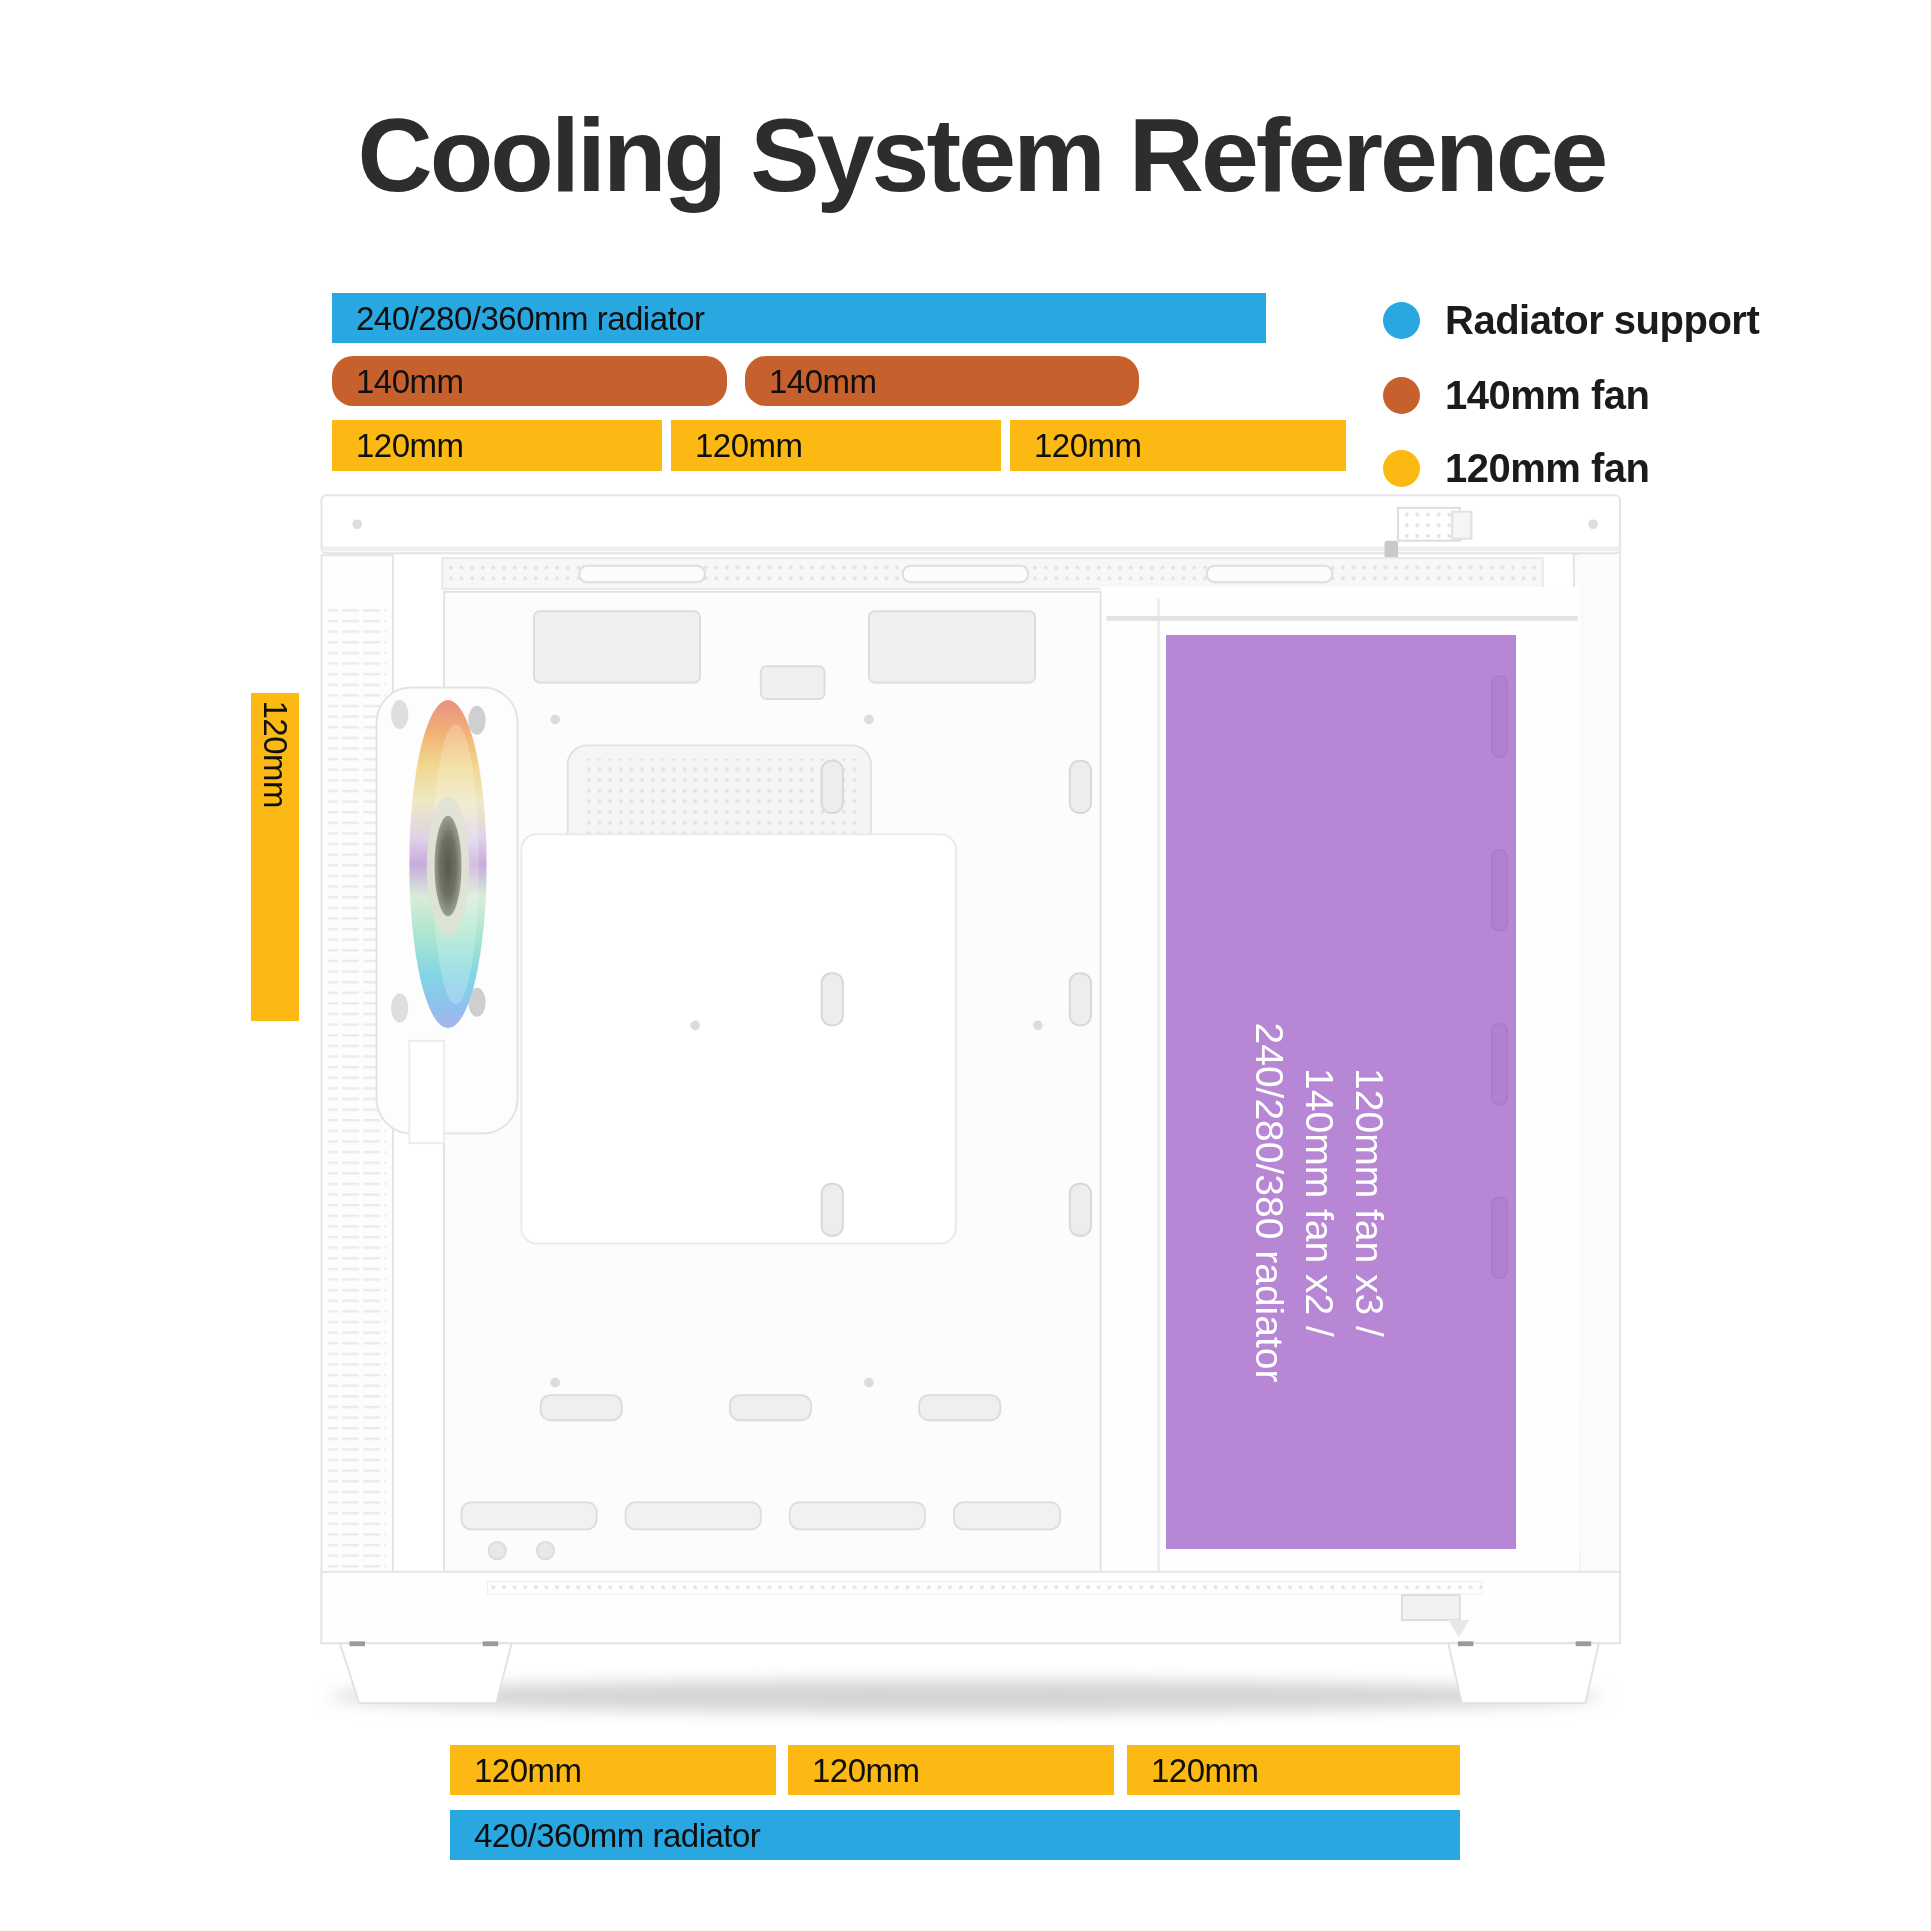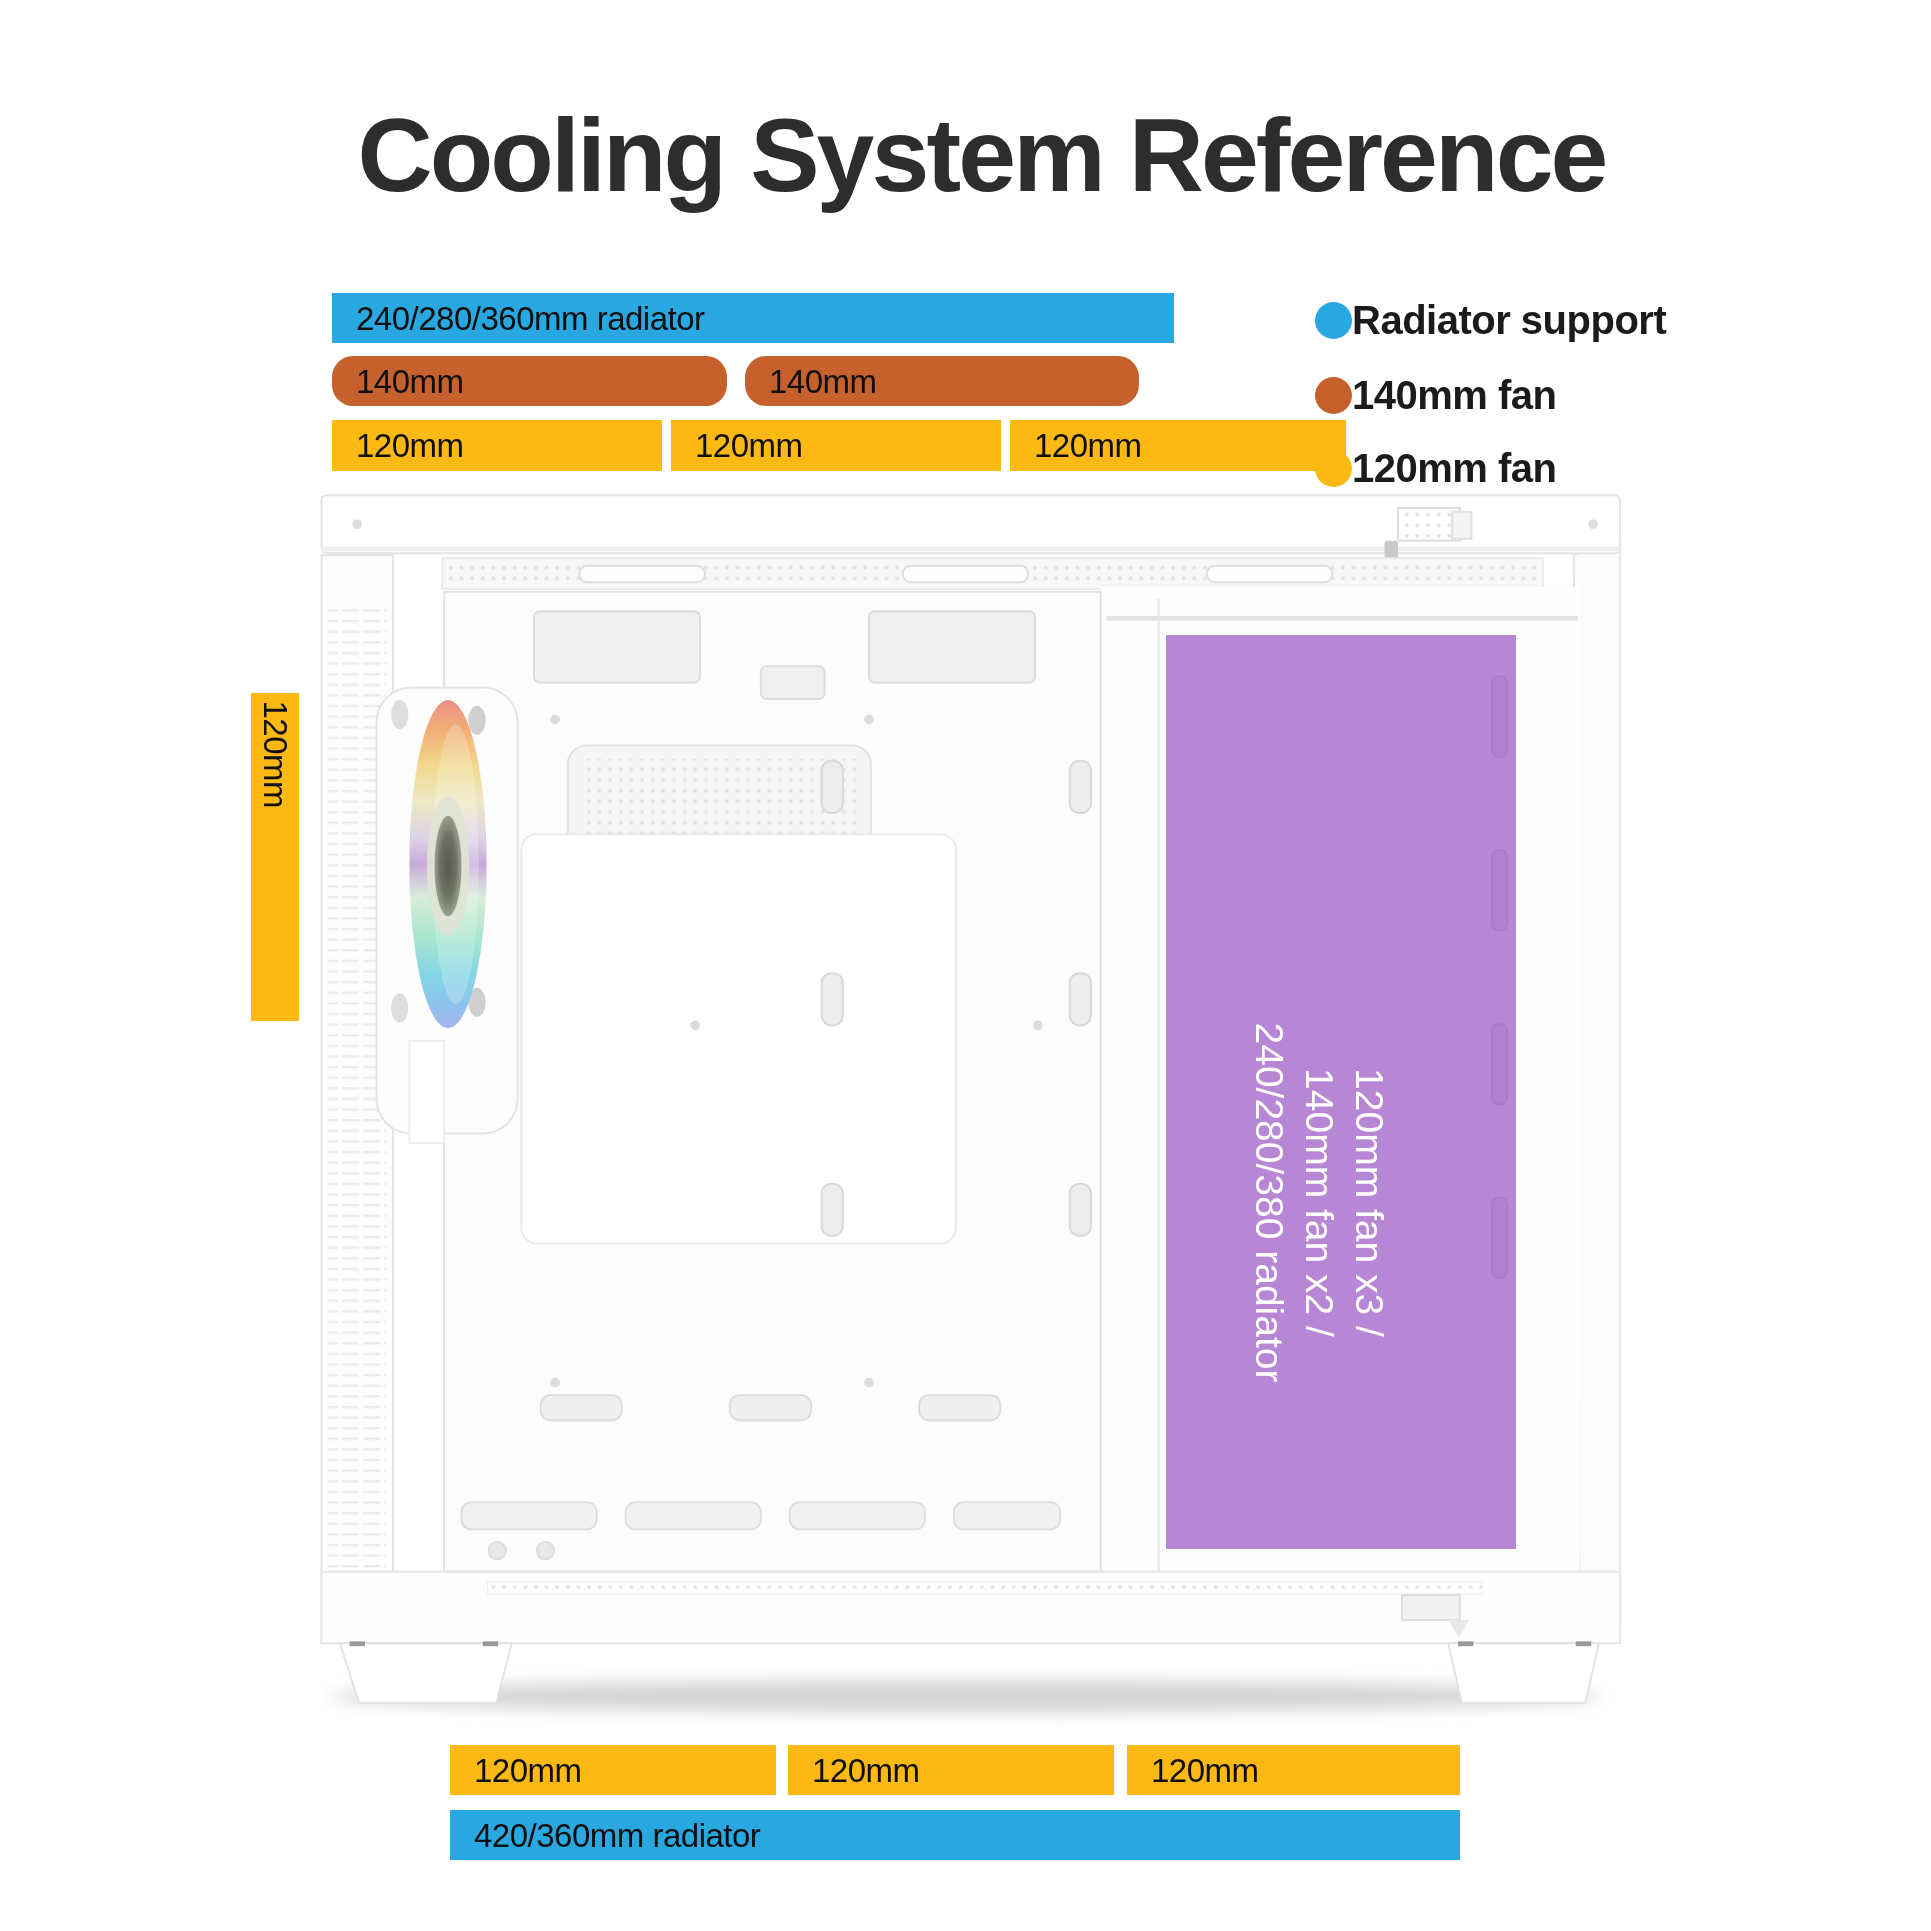--- a/index.html
+++ b/index.html
@@ -14,21 +14,21 @@
        color:var(--bar-text,#0f0f0f);padding-left:24px;box-sizing:border-box;white-space:nowrap;z-index:3;}
   .bar.blue{background:var(--radiator-blue,#29a7e1);}
   .bar.orange{background:var(--fan140-orange,#c6612e);border-radius:21px;}
   .bar.yellow{background:var(--fan120-yellow,#fcb813);}
   .vbar{position:absolute;left:251px;top:693px;width:48px;height:328px;
         background:var(--fan120-yellow,#fcb813);z-index:3;}
   .vbar-label{position:absolute;left:188px;top:767px;width:174px;height:41px;line-height:41px;
         transform:rotate(90deg);font-size:33px;letter-spacing:-0.5px;color:var(--bar-text,#0f0f0f);
         text-align:left;z-index:4;}
   
-  .legend-row{position:absolute;left:1315px;height:39px;display:flex;align-items:center;z-index:3;}
+  .legend-row{position:absolute;left:1383px;height:39px;display:flex;align-items:center;gap:25px;z-index:3;}
   .legend-dot{width:37px;height:37px;border-radius:50%;flex:0 0 auto;}
   .legend-dot.blue{background:var(--radiator-blue,#29a7e1);}
   .legend-dot.orange{background:var(--fan140-orange,#c6612e);}
   .legend-dot.yellow{background:var(--fan120-yellow,#fcb813);}
   .legend-label{font-size:40px;font-weight:600;letter-spacing:-0.5px;color:var(--legend-text,#1b1b1b);white-space:nowrap;}
   
   .case-svg{position:absolute;left:0;top:0;width:1931px;height:1931px;z-index:1;}
   
   .hl-overlay{position:absolute;left:1166px;top:635px;width:350px;height:914px;
        background:var(--highlight-purple,rgba(139,62,188,.62));z-index:2;}
@@ -36,21 +36,21 @@
        transform:rotate(90deg);z-index:2;text-align:center;color:#ffffff;
        font-size:39px;line-height:50px;letter-spacing:0;}
 </style>
 </head>
 <body>
 
 <div class="canvas">
 
   <h1 class="page-title">Cooling System Reference</h1>
 
-  <div class="bar blue" style="left:332px;top:293px;width:842px;">240/280/360mm radiator</div>
+  <div class="bar blue" style="left:332px;top:293px;width:934px;">240/280/360mm radiator</div>
   <div class="bar orange" style="left:332px;top:356px;width:395px;">140mm</div>
   <div class="bar orange" style="left:745px;top:356px;width:394px;">140mm</div>
   <div class="bar yellow" style="left:332px;top:420px;width:330px;height:51px;">120mm</div>
   <div class="bar yellow" style="left:671px;top:420px;width:330px;height:51px;">120mm</div>
   <div class="bar yellow" style="left:1010px;top:420px;width:336px;height:51px;">120mm</div>
 
   <div class="legend-row" style="top:301px;">
     <span class="legend-dot blue"></span>
     <span class="legend-label">Radiator support</span>
   </div>

